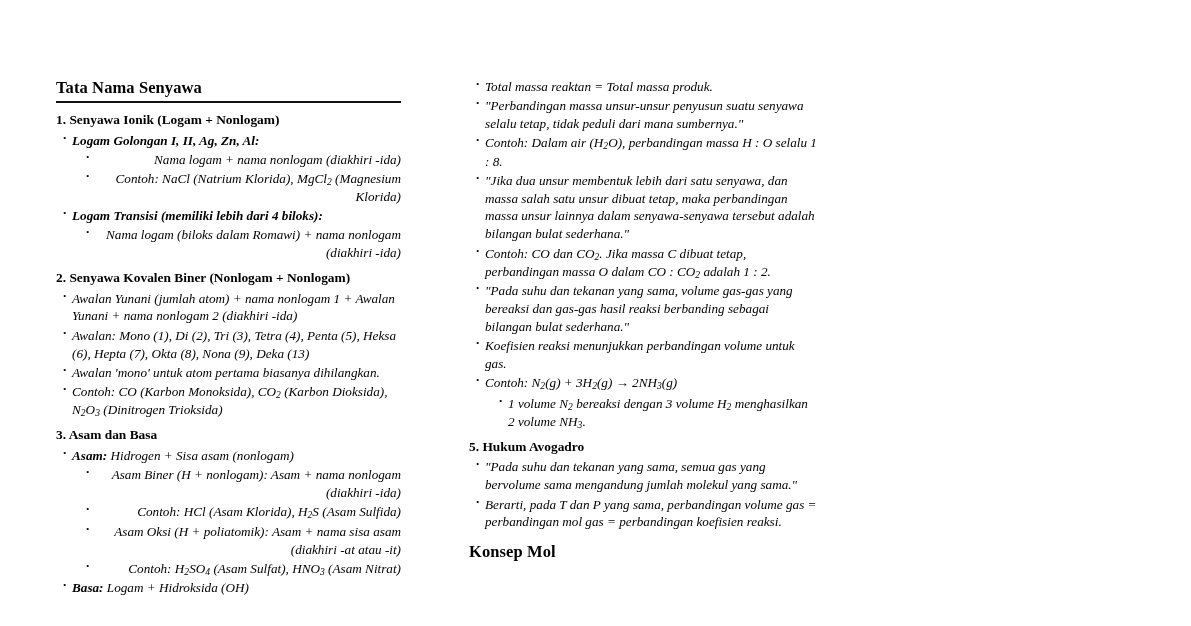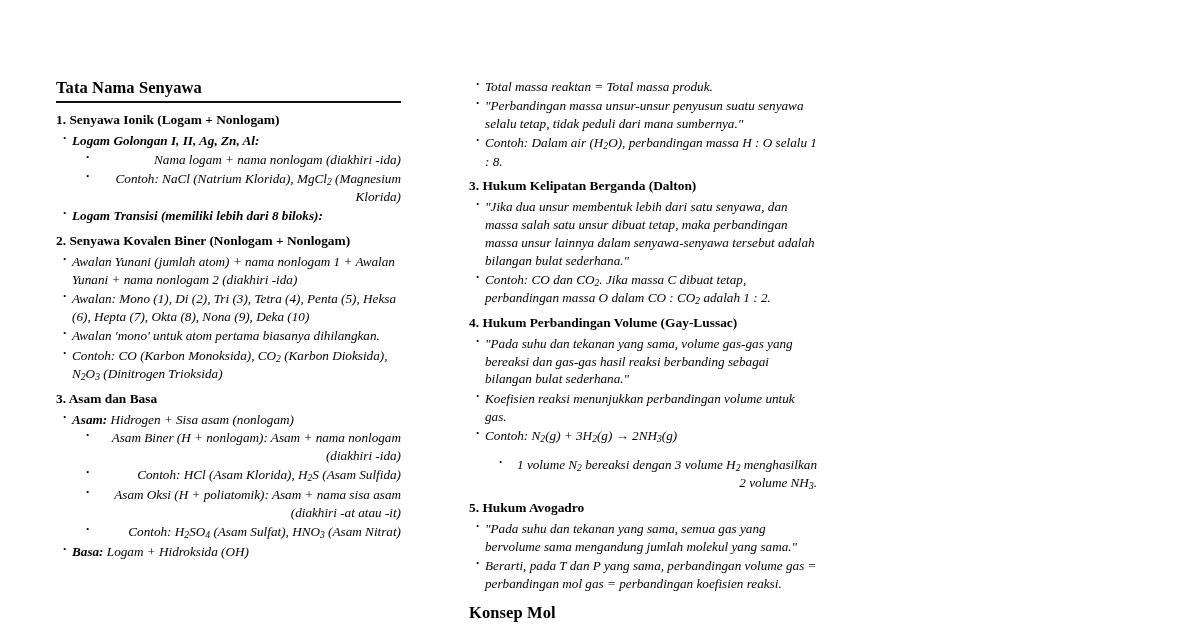--- a/index.html
+++ b/index.html
@@ -72,21 +72,21 @@
   }
   
   ul.lvl1 { margin-left: 7px; }
   ul.lvl1 > li { padding-left: 9px; }
   ul.lvl1 > li::before { left: 0; top: 0; }
   
   ul.lvl2 { margin-left: 14px; margin-top: 1px; text-align: right; }
   ul.lvl2 > li { padding-left: 9px; }
   ul.lvl2 > li::before { left: 0; top: 0; }
   
-  ul.lvl3 { margin-left: 14px; margin-top: 11px; text-align: right; }
+  ul.lvl3 { margin-left: 14px; margin-top: 2px; }
   ul.lvl3 > li { padding-left: 9px; }
   ul.lvl3 > li::before { left: 0; top: 0; }
   b, strong { font-weight: bold; }
   sub { font-size: 0.73em; vertical-align: -0.22em; }
   .spacer-sm { height: 9px; }
 </style>
 </head>
 <body>
 
 <div id="page">
@@ -100,30 +100,31 @@
       <h3 class="sub-title first">1. Senyawa Ionik (Logam + Nonlogam)</h3>
       <ul class="lvl1">
         <li>
           <b>Logam Golongan I, II, Ag, Zn, Al:</b>
           <ul class="lvl2">
             <li>Nama logam + nama nonlogam (diakhiri -ida)</li>
             <li>Contoh: NaCl (Natrium Klorida), MgCl<sub>2</sub> (Magnesium Klorida)</li>
           </ul>
         </li>
         <li>
-          <b>Logam Transisi (memiliki lebih dari 8 biloks):</b>
+          <b>Logam Transisi (memiliki lebih dari 4 biloks):</b>
           <ul class="lvl2">
+            <li>Nama logam (biloks dalam Romawi) + nama nonlogam (diakhiri -ida)</li>
           </ul>
         </li>
       </ul>
 
       <h3 class="sub-title">2. Senyawa Kovalen Biner (Nonlogam + Nonlogam)</h3>
       <ul class="lvl1">
         <li>Awalan Yunani (jumlah atom) + nama nonlogam 1 + Awalan Yunani + nama nonlogam 2 (diakhiri -ida)</li>
-        <li>Awalan: Mono (1), Di (2), Tri (3), Tetra (4), Penta (5), Heksa (6), Hepta (7), Okta (8), Nona (9), Deka (10)</li>
+        <li>Awalan: Mono (1), Di (2), Tri (3), Tetra (4), Penta (5), Heksa (6), Hepta (7), Okta (8), Nona (9), Deka (13)</li>
         <li>Awalan 'mono' untuk atom pertama biasanya dihilangkan.</li>
         <li>Contoh: CO (Karbon Monoksida), CO<sub>2</sub> (Karbon Dioksida), N<sub>2</sub>O<sub>3</sub> (Dinitrogen Trioksida)</li>
       </ul>
 
       <h3 class="sub-title">3. Asam dan Basa</h3>
       <ul class="lvl1">
         <li>
           <b>Asam:</b><span> Hidrogen + Sisa asam (nonlogam)</span>
           <ul class="lvl2">
             <li>Asam Biner (H + nonlogam): Asam + nama nonlogam (diakhiri -ida)</li>
@@ -144,27 +145,25 @@
 
       <ul class="lvl1">
         <li>Total massa reaktan = Total massa produk.</li>
       </ul>
 
       <ul class="lvl1">
         <li>"Perbandingan massa unsur-unsur penyusun suatu senyawa selalu tetap, tidak peduli dari mana sumbernya."</li>
         <li>Contoh: Dalam air (H<sub>2</sub>O), perbandingan massa H : O selalu 1 : 8.</li>
       </ul>
 
-      <h3 class="sub-title">3. Hukum Kelipatan Berganda (Dalton)</h3>
       <ul class="lvl1">
         <li>"Jika dua unsur membentuk lebih dari satu senyawa, dan massa salah satu unsur dibuat tetap, maka perbandingan massa unsur lainnya dalam senyawa-senyawa tersebut adalah bilangan bulat sederhana."</li>
         <li>Contoh: CO dan CO<sub>2</sub>. Jika massa C dibuat tetap, perbandingan massa O dalam CO : CO<sub>2</sub> adalah 1 : 2.</li>
       </ul>
 
-      <h3 class="sub-title">4. Hukum Perbandingan Volume (Gay-Lussac)</h3>
       <ul class="lvl1">
         <li>"Pada suhu dan tekanan yang sama, volume gas-gas yang bereaksi dan gas-gas hasil reaksi berbanding sebagai bilangan bulat sederhana."</li>
         <li>Koefisien reaksi menunjukkan perbandingan volume untuk gas.</li>
         <li>
           Contoh: N<sub>2</sub>(g) + 3H<sub>2</sub>(g) → 2NH<sub>3</sub>(g)
           <ul class="lvl3">
             <li>1 volume N<sub>2</sub> bereaksi dengan 3 volume H<sub>2</sub> menghasilkan 2 volume NH<sub>3</sub>.</li>
           </ul>
         </li>
       </ul>

